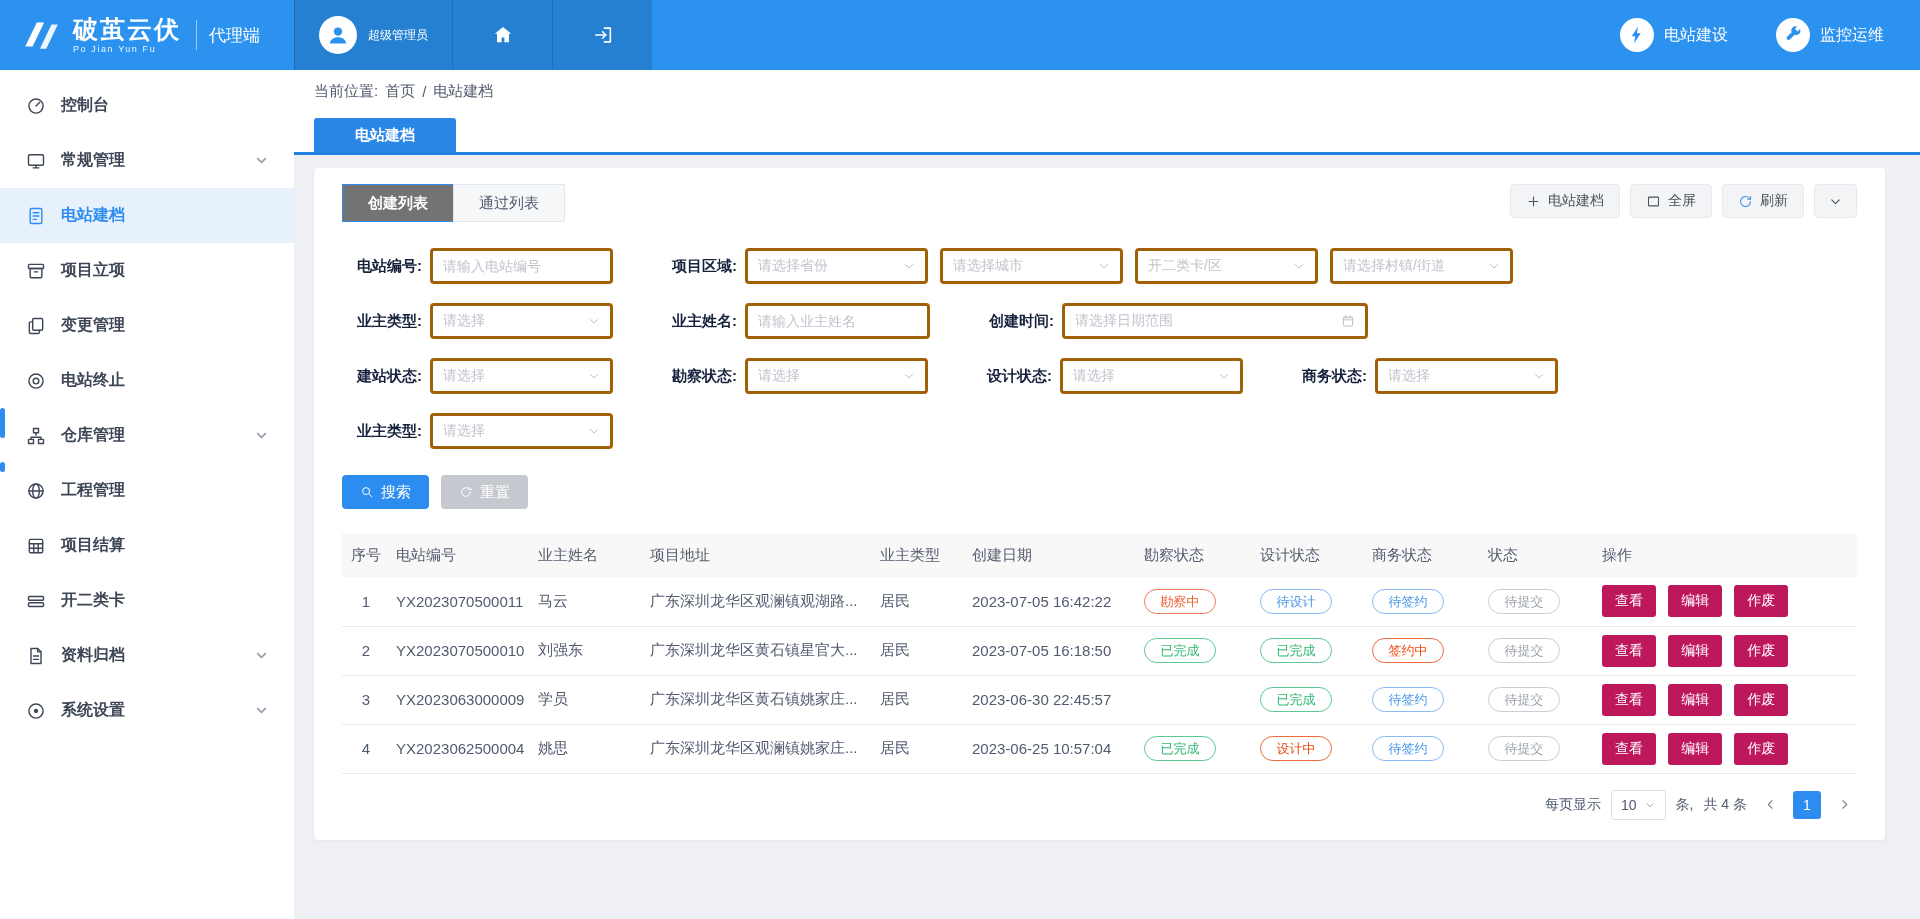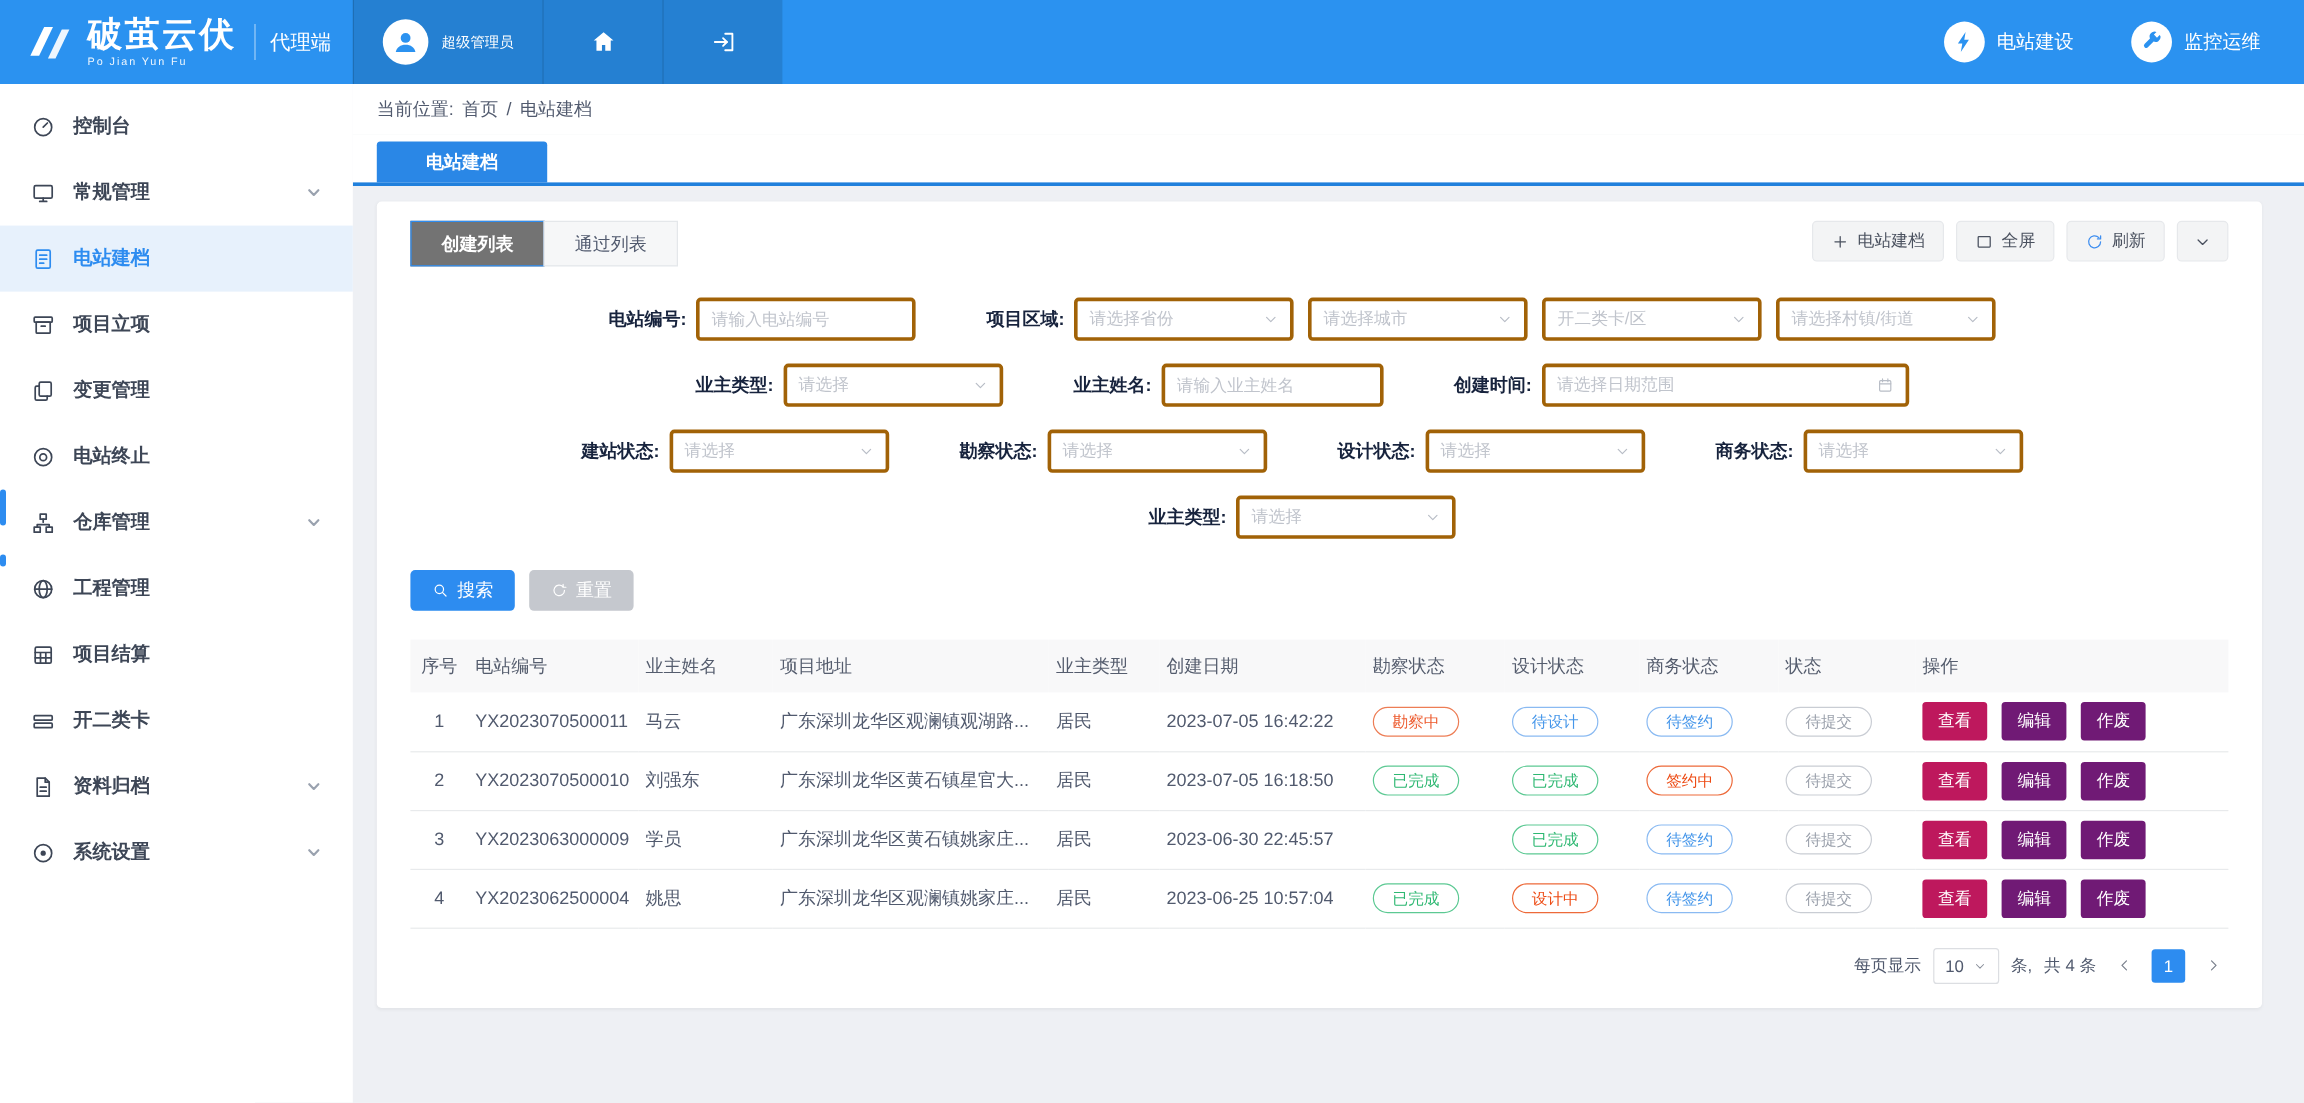--- a/index.html
+++ b/index.html
@@ -3,21 +3,21 @@
 <meta charset="utf-8">
 <style>
   * { box-sizing: border-box; margin: 0; padding: 0; }
   html,body { width:1920px; height:919px; overflow:hidden;
     font-family:"Liberation Sans","DejaVu Sans",sans-serif; background:#eef0f4; color:#515a6e; }
 
   
   .topbar { height:70px; background:#2b92f0; display:flex; align-items:stretch; color:#fff; }
   .brand { width:294px; flex:none; display:flex; align-items:center; padding-left:20px; gap:11px; }
   .logo-svg { width:42px; height:34px; flex:none; }
-  .brand-title { font-size:29px; font-weight:bold; letter-spacing:2px; line-height:1.1; }
+  .brand-title { font-size:25px; font-weight:bold; letter-spacing:2px; line-height:1.1; }
   .brand-sub { font-size:9px; letter-spacing:1.6px; opacity:.92; }
   .portal { border-left:1px solid rgba(255,255,255,.55); padding-left:12px; margin-left:4px;
     font-size:17px; height:30px; display:flex; align-items:center; }
   .top-block { background:rgba(0,0,0,.12); border-left:1px solid rgba(0,0,0,.14);
     display:flex; align-items:center; justify-content:center; gap:11px; padding:0 24px; cursor:pointer; }
   .icon-block { width:100px; padding:0; }
   .avatar { width:38px; height:38px; border-radius:50%; background:#fff; display:flex;
     align-items:center; justify-content:center; }
   .avatar svg { width:24px; height:24px; fill:#2b92f0; }
   .user-name { font-size:12px; }
@@ -60,21 +60,21 @@
   .list-tab.active { background:#737373; border-color:#2d8cf0; color:#fff; font-weight:bold; }
   .toolbar { display:flex; gap:10px; }
   .tb-btn { height:34px; display:flex; align-items:center; gap:7px; background:#f3f4f5;
     border:1px solid #e6e8eb; border-radius:4px; padding:0 15px; font-size:14px; color:#4a515f; cursor:pointer; }
   .tb-btn .ic { width:15px; height:15px; }
   .tb-btn .ic-refresh { color:#3e8ef0; }
   .tb-caret { padding:0 13px; }
 
   
   .filters { margin-top:26px; display:flex; flex-direction:column; gap:19px; }
-  .f-row { display:flex; align-items:center;justify-content:center; }
+  .f-row { display:flex; align-items:center; }
   .f-field { display:flex; align-items:center; margin-right:44px; }
   .f-label { width:80px; text-align:right; font-size:15px; font-weight:bold; color:#17233d;
     margin-right:8px; flex:none; white-space:nowrap; }
   .control { height:36px; border:3px solid #a16207; border-radius:4px; background:#fff;
     display:flex; align-items:center; font-size:14px; }
   input.control { width:183px; padding:0 10px; color:#515a6e; outline:none;
     font-family:inherit; }
   input.control::placeholder { color:#c0c4cc; }
   input.w-185 { width:185px; }
   .sel { width:183px; padding:0 9px 0 10px; justify-content:space-between; color:#c0c4cc; cursor:pointer; }
@@ -100,21 +100,21 @@
   .badge { display:inline-block; min-width:72px; text-align:center; padding:5px 9px;
     border-radius:15px; font-size:13px; line-height:1; border:1px solid; background:#fff; }
   .tone-orange { color:#ed5a2d; border-color:#ed7d55; }
   .tone-green  { color:#2eb872; border-color:#5cc993; }
   .tone-blue   { color:#4596ea; border-color:#8abaf2; }
   .tone-gray   { color:#9ba1ac; border-color:#c9cdd4; }
   .tone-red    { color:#ed4b14; border-color:#ed6a3a; }
   .act { display:inline-block; padding:7px 13px; border-radius:3px; color:#fff; font-size:14px;
     margin-right:8px; border:none; cursor:pointer; font-family:inherit; }
   .act-view { background:#be185d; }
-  .act-edit, .act-void { background:#701a75; }
+  .act-edit, .act-void { background:#be185d; }
 
   
   .pager { display:flex; align-items:center; justify-content:flex-end; gap:10px;
     margin-top:16px; font-size:14px; }
   .pp-select { height:30px; border:1px solid #dcdee2; border-radius:3px; display:flex;
     align-items:center; gap:7px; padding:0 9px; cursor:pointer; color:#515a6e; }
   .pp-select .chev { width:12px; height:12px; color:#8a909b; }
   .pg-arrow { width:26px; display:flex; justify-content:center; cursor:pointer; }
   .pg-arrow svg { width:15px; height:15px; color:#7b828e; }
   .pg-num { width:28px; height:28px; background:#2d8cf0; color:#fff; border-radius:3px;

